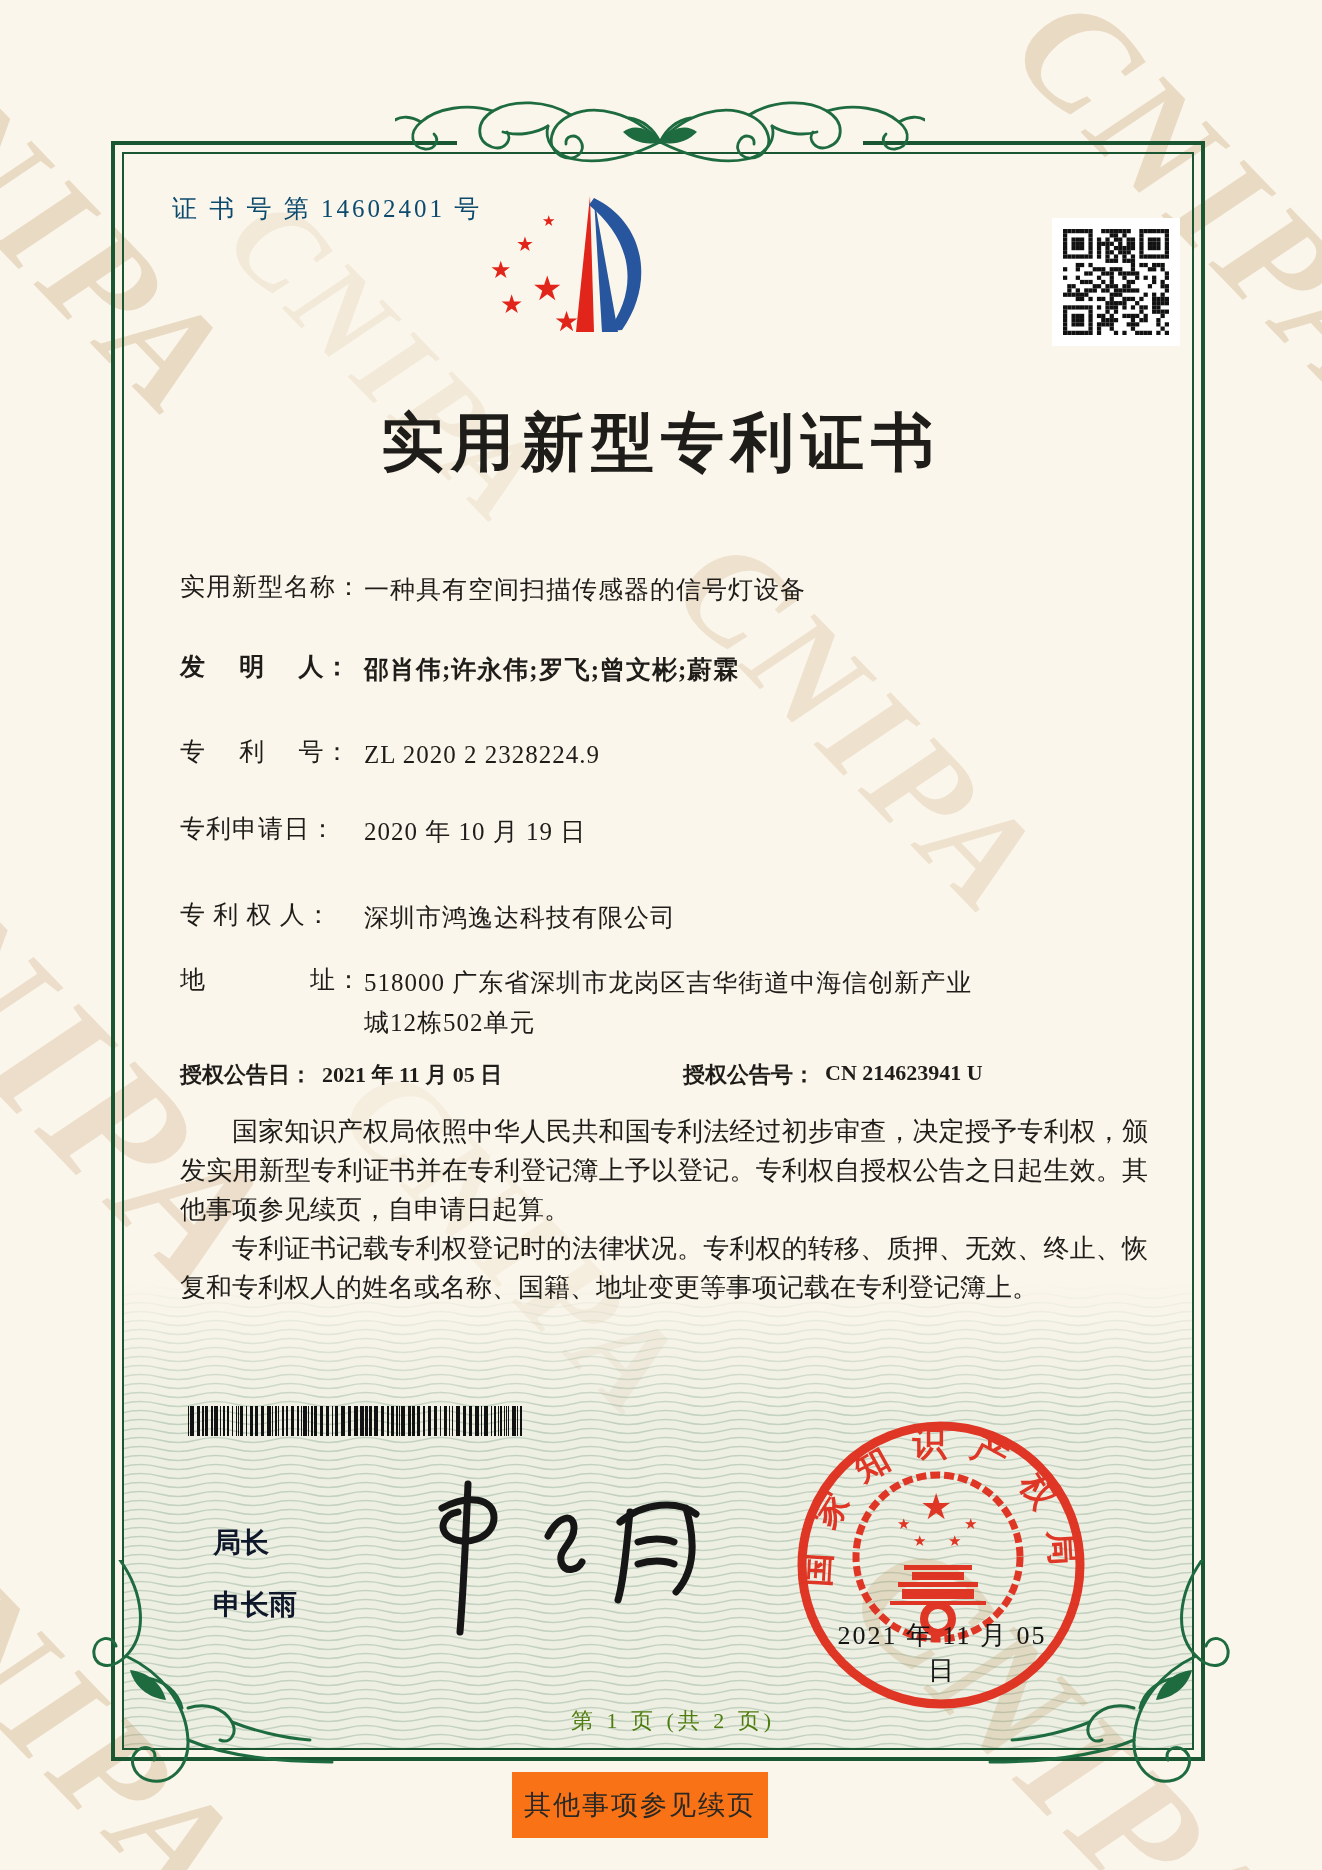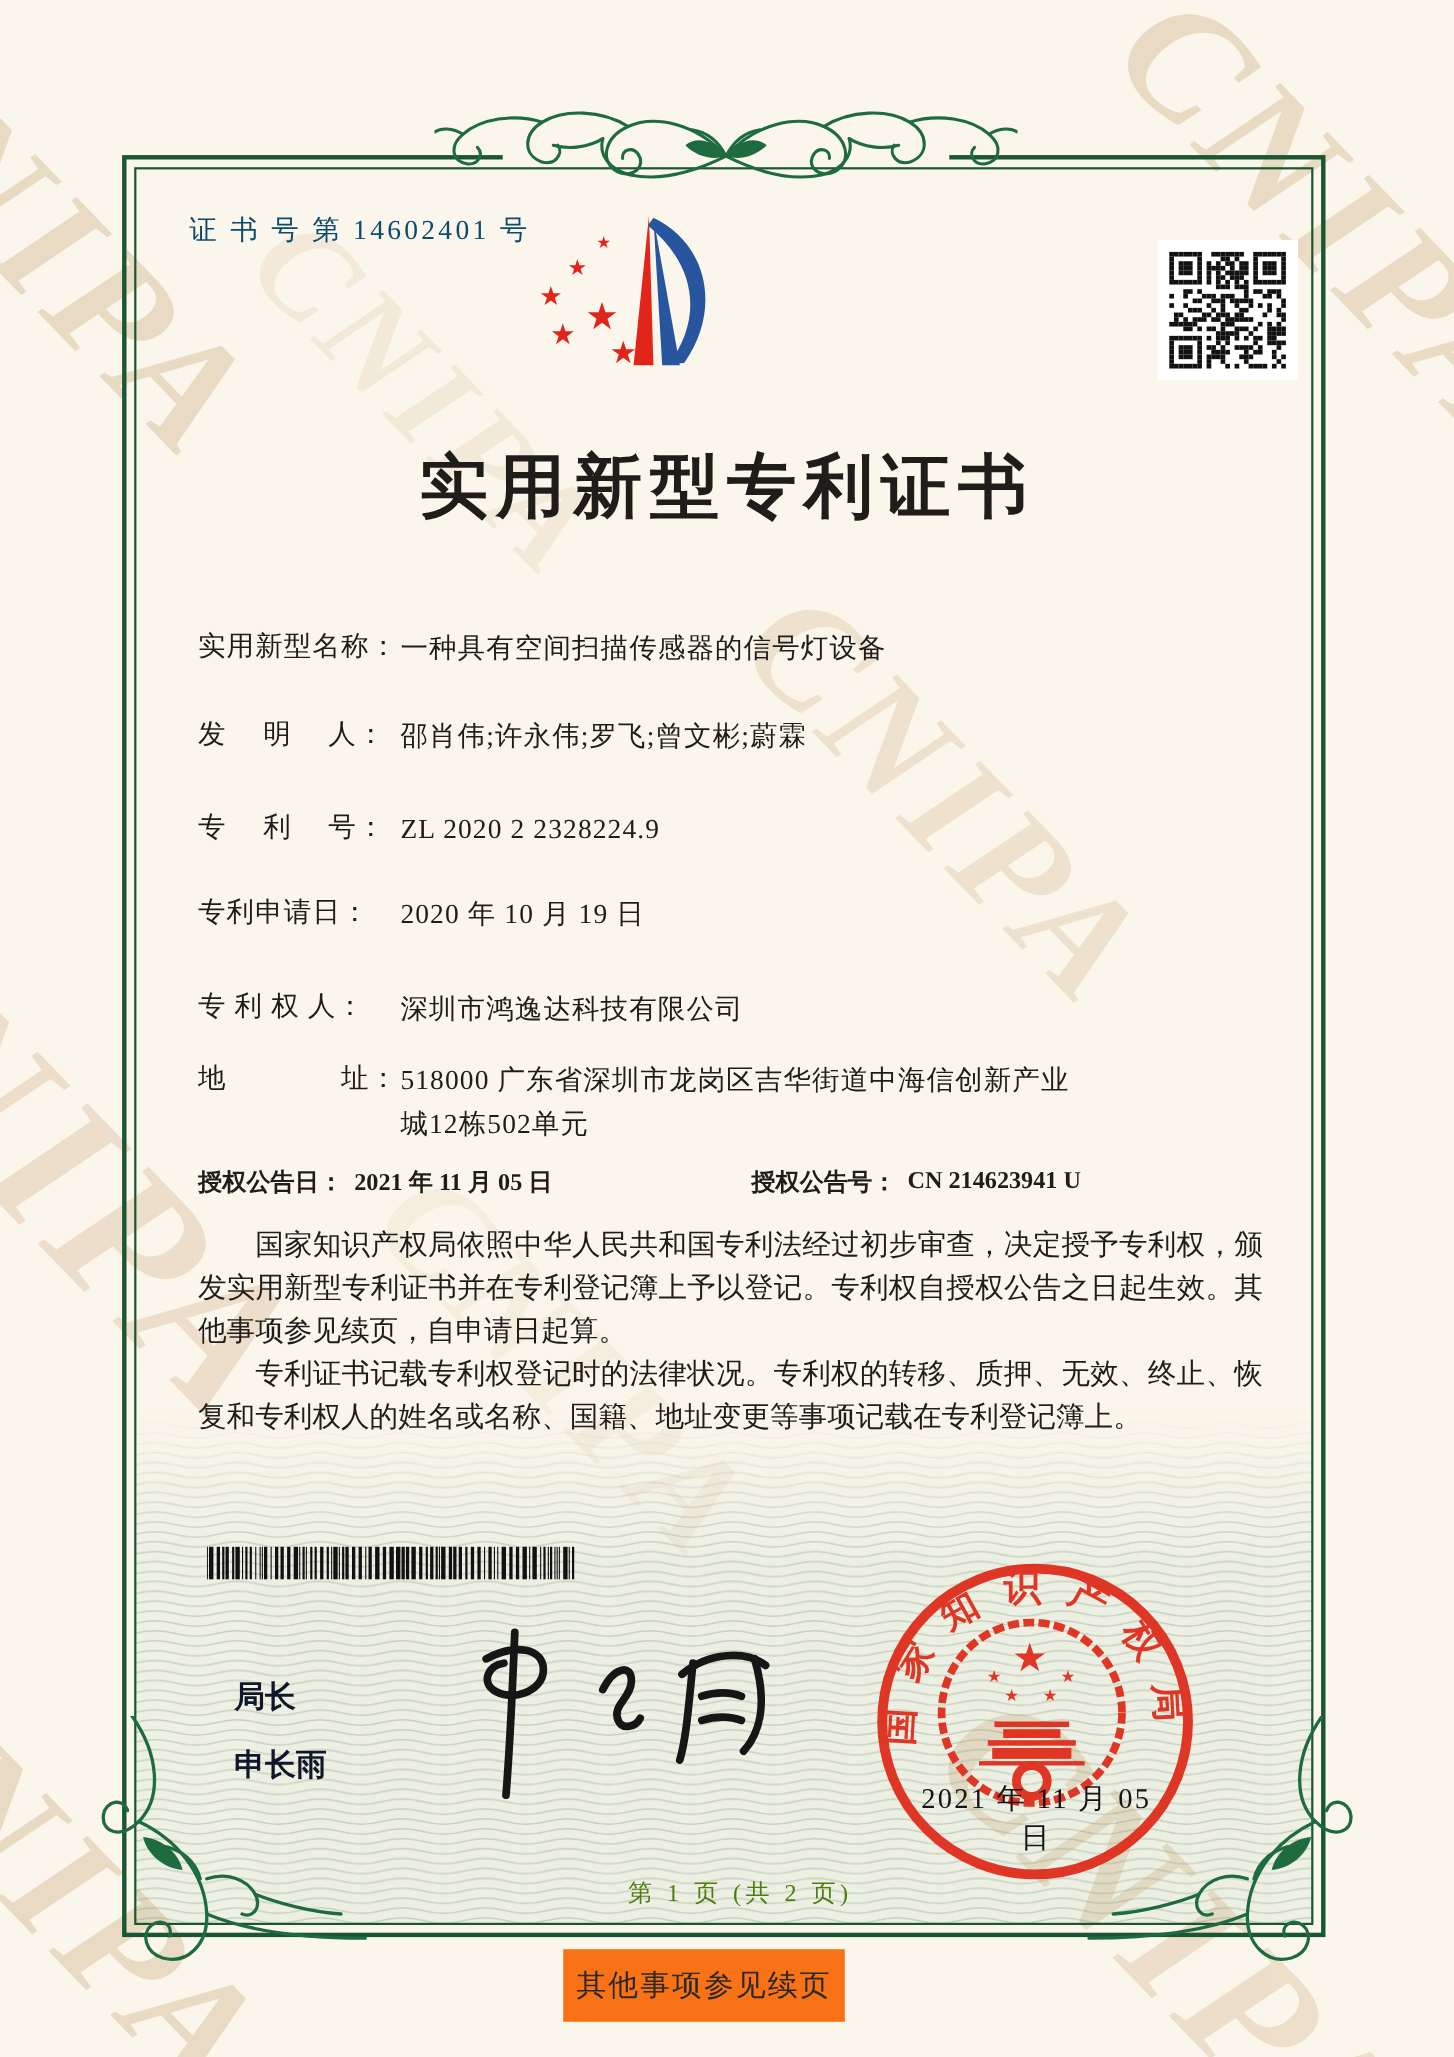--- a/index.html
+++ b/index.html
@@ -436,21 +436,21 @@
       <rect x="101.76" y="101.76" width="4.24" height="4.24"></rect>
     </g>
 </svg>
 
 <div class="abs title">实用新型专利证书</div>
 
 <div class="row" style="top:570px;">
   <span class="flabel">实用新型名称：</span>
   <span class="fvalue">一种具有空间扫描传感器的信号灯设备</span>
 </div>
-<div class="row" style="top:650px;">
+<div class="row" style="top:650px;font-weight:bold;">
   <span class="flabel">发　 明　 人：</span>
   <span class="fvalue">邵肖伟;许永伟;罗飞;曾文彬;蔚霖</span>
 </div>
 <div class="row" style="top:735px;">
   <span class="flabel">专　 利　 号：</span>
   <span class="fvalue">ZL 2020 2 2328224.9</span>
 </div>
 <div class="row" style="top:812px;">
   <span class="flabel">专利申请日：</span>
   <span class="fvalue">2020 年 10 月 19 日</span>

